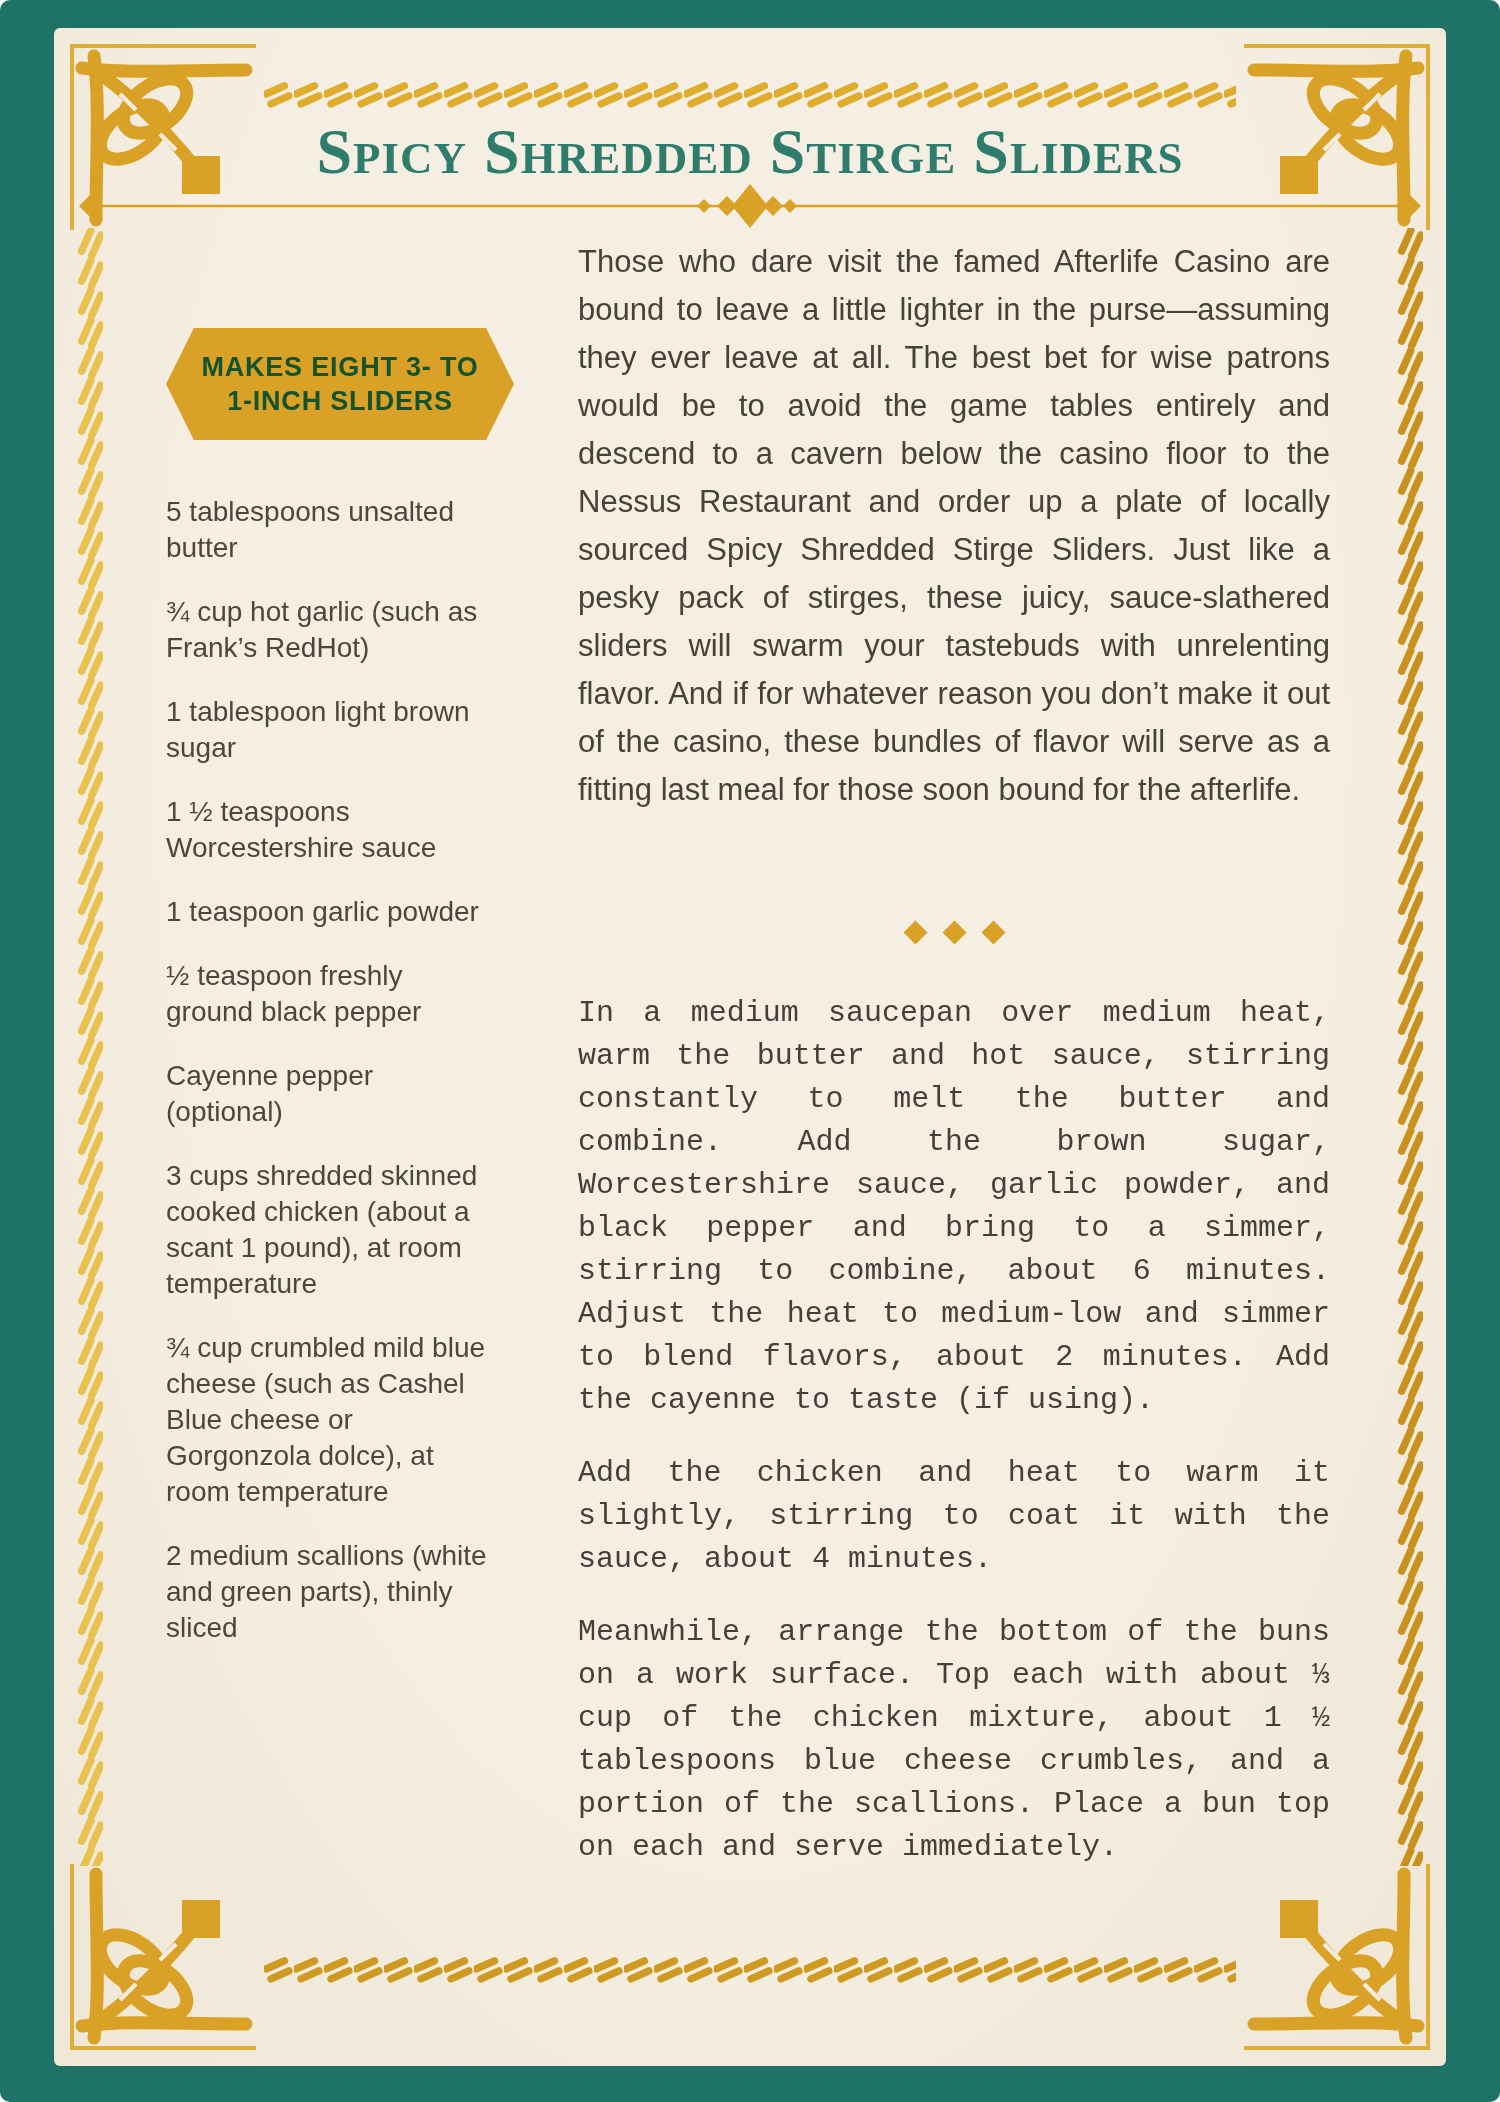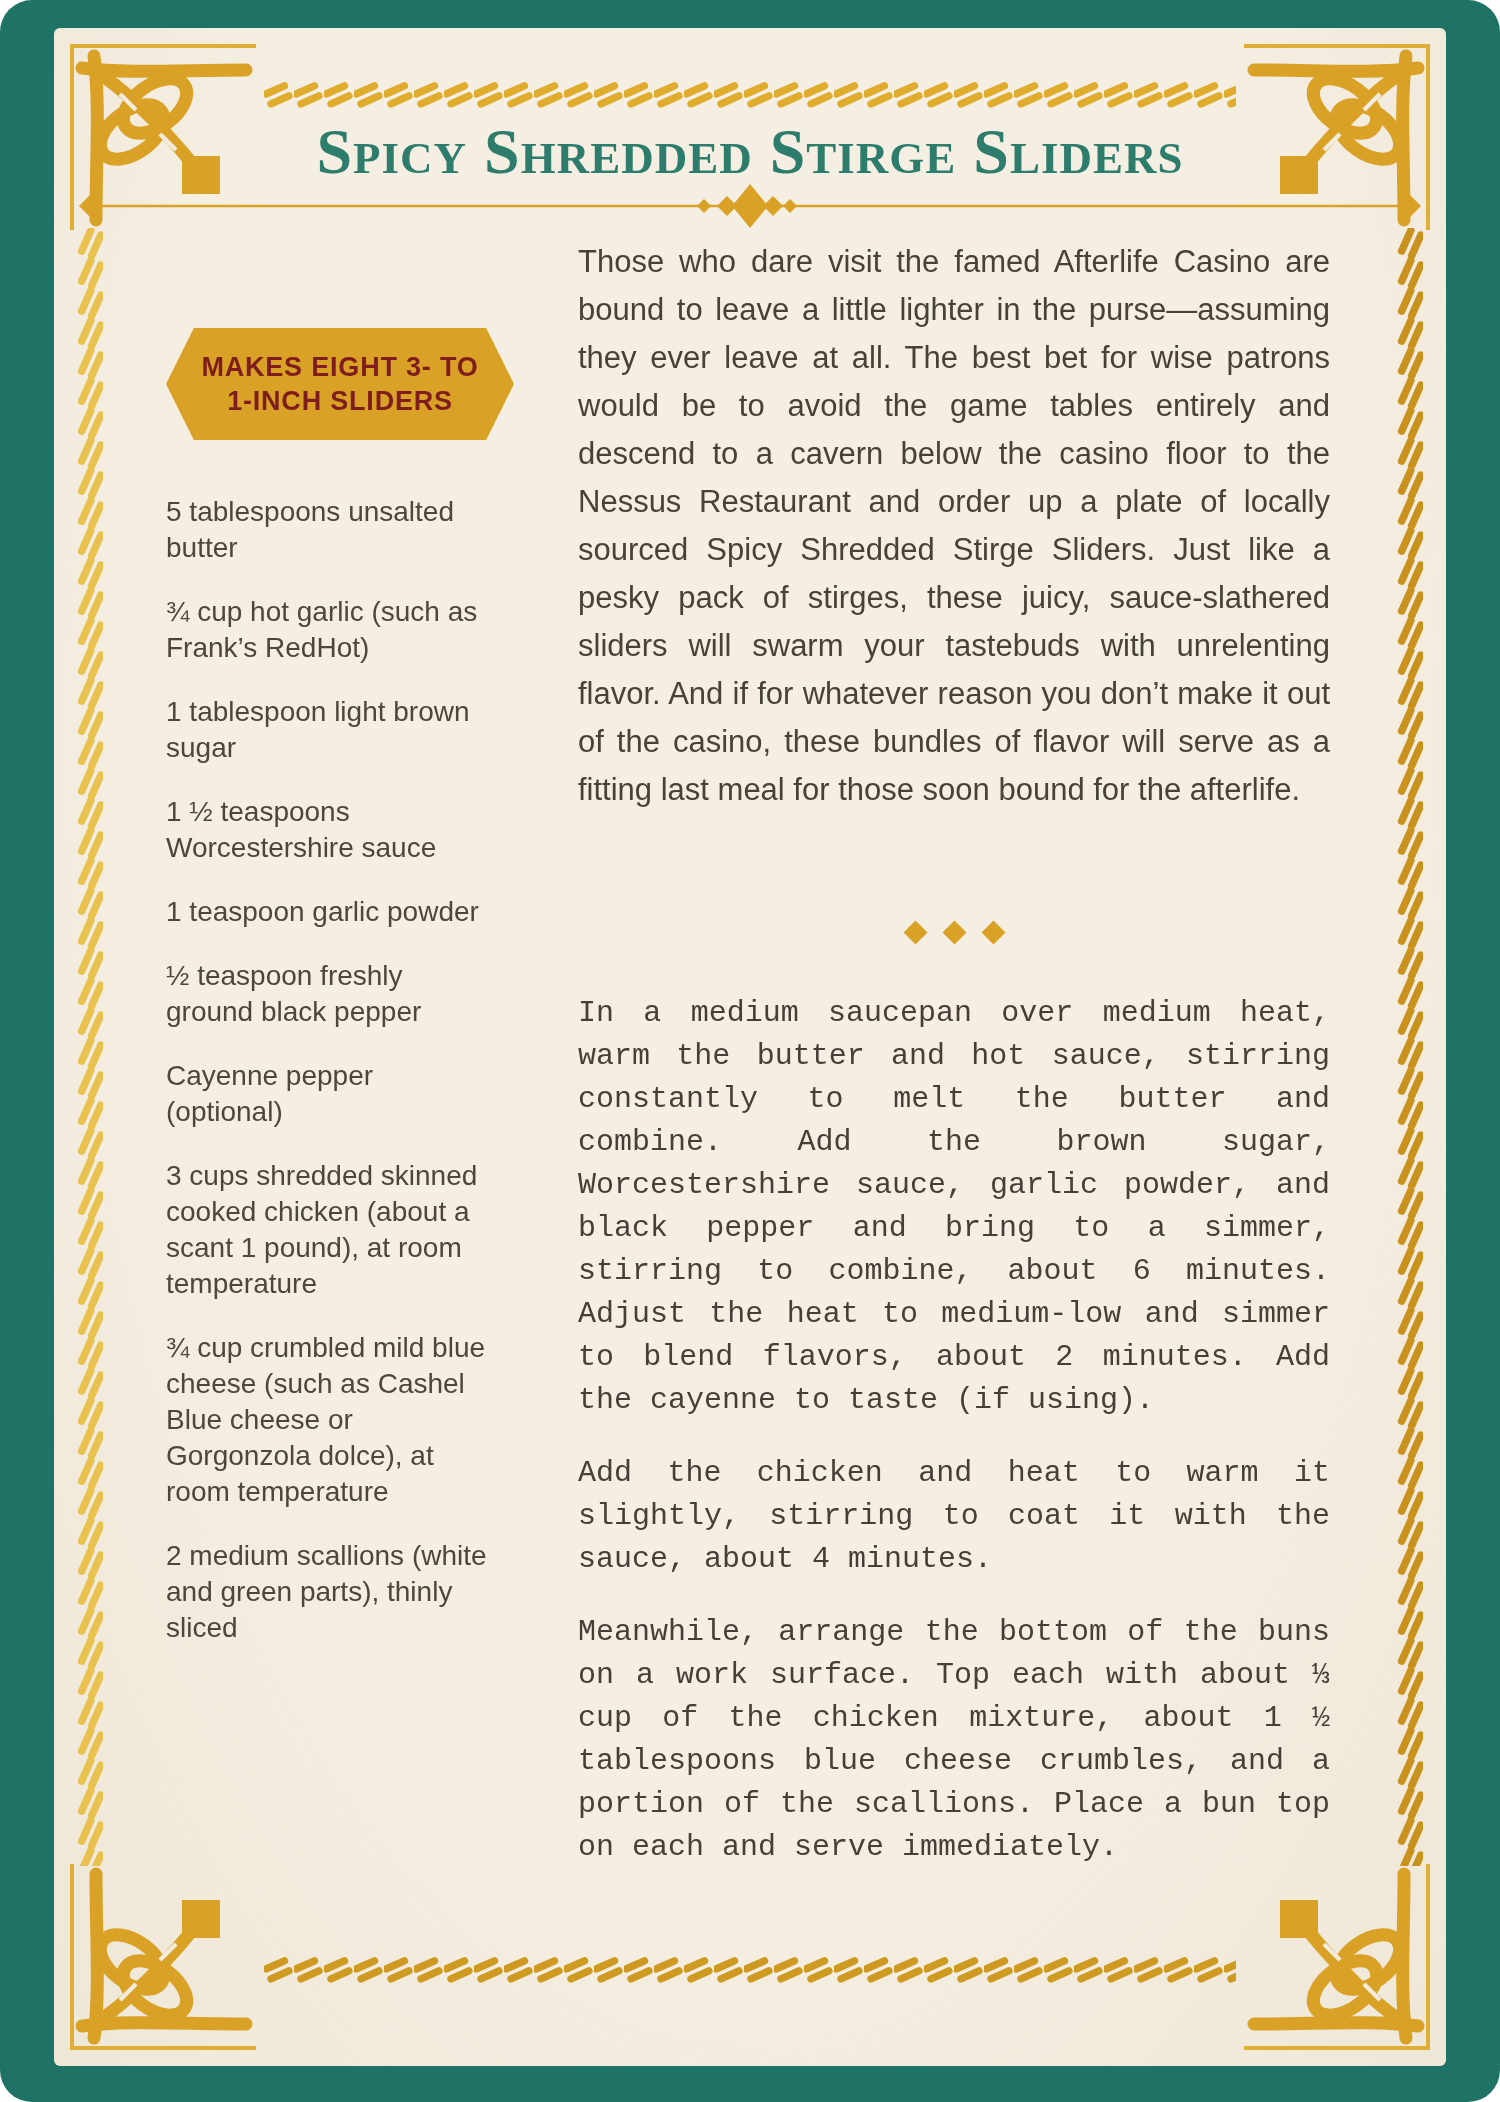--- a/index.html
+++ b/index.html
@@ -1,17 +1,17 @@
 <!DOCTYPE html>
 <html><head>
 <meta charset="utf-8">
 <style>
   html,body{margin:0;padding:0;background:#ffffff;}
   .stage{position:relative;width:1500px;height:2102px;overflow:hidden;font-family:"Liberation Sans","DejaVu Sans",sans-serif;}
-  .frame{position:absolute;inset:0;background:#1F7366;border-radius:32px;}
+  .frame{position:absolute;inset:0;background:#1F7366;border-radius:10px;}
   .card{position:absolute;left:54px;top:28px;width:1392px;height:2038px;border-radius:6px;
         background:radial-gradient(ellipse at 50% 35%, #F5EFE3 55%, #EFE7D6 100%);}
   
   .chain{position:absolute;}
   .chain-top{left:210px;top:52px;width:972px;height:28px;}
   .chain-bottom{left:210px;top:1927px;width:972px;height:28px;}
   .chain-left{left:23px;top:200px;width:26px;height:1638px;}
   .chain-right{left:1343px;top:200px;width:26px;height:1638px;}
   .corner{position:absolute;width:200px;height:200px;}
   .corner.tl{left:6px;top:6px;}
@@ -20,21 +20,21 @@
   .corner.br{left:1186px;top:1832px;transform:scale(-1,-1);}
   .divider{position:absolute;left:0;top:150px;width:1392px;height:56px;}
   
   .title{position:absolute;left:0;top:84px;width:1392px;margin:0;text-align:center;
          font-family:"Liberation Serif","DejaVu Serif",serif;font-weight:700;
          font-variant-caps:small-caps;font-size:64px;line-height:80px;letter-spacing:1px;color:#2E7D6C;}
   
   .badge{position:absolute;left:112px;top:300px;width:348px;height:112px;background:#D9A125;
          clip-path:polygon(0 50%,8% 0,92% 0,100% 50%,92% 100%,8% 100%);
          display:flex;flex-direction:column;justify-content:center;align-items:center;}
-  .badge div{color:#7f1d1d;font-weight:700;font-size:27px;line-height:34px;letter-spacing:.8px;}
+  .badge div{color:#14532d;font-weight:700;font-size:27px;line-height:34px;letter-spacing:.8px;}
   
   .ingredients{position:absolute;left:112px;top:466px;width:322px;}
   .ingredients p{margin:0 0 28px 0;font-size:28px;line-height:36px;color:#4D463D;}
   
   .intro{position:absolute;left:524px;top:210px;width:752px;margin:0;
          font-size:31px;line-height:48px;color:#474138;text-align:justify;}
   .separator{position:absolute;left:524px;top:896px;width:752px;display:flex;justify-content:center;gap:22px;}
   .separator span{width:17px;height:17px;background:#D9A125;transform:rotate(45deg);}
   .instructions{position:absolute;left:524px;top:964px;width:752px;}
   .instructions p{margin:0 0 30px 0;font-family:Liberation Mono, monospace;

